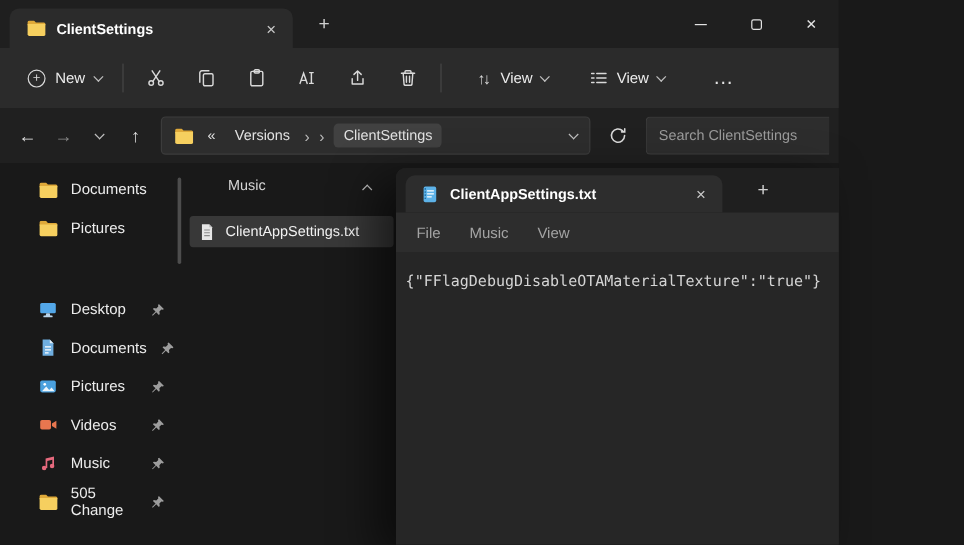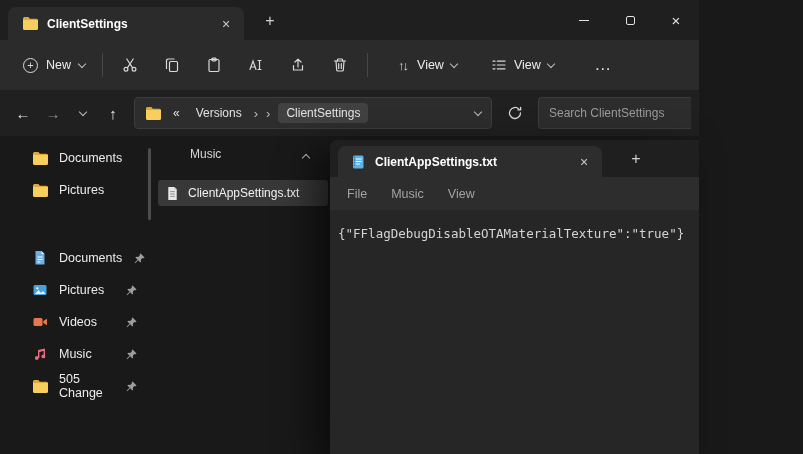--- a/index.html
+++ b/index.html
@@ -231,20 +231,30 @@
         <div class="side-item">
           <svg class="ic" width="16" height="13" viewBox="0 0 16 13">
             <path d="M1 1.5A1.5 1.5 0 0 1 2.5 0h3.8l1.6 1.8h6.6A1.5 1.5 0 0 1 16 3.3V4H1z" fill="#dfa939"></path>
             <path d="M1 3h15v8.5a1.5 1.5 0 0 1-1.5 1.5h-12A1.5 1.5 0 0 1 1 11.5z" fill="#f6cf5f"></path>
           </svg>
           <span>Pictures</span>
         </div>
 
         <div class="side-gap"></div>
 
+        <div class="side-item">
+          <svg class="ic" width="16" height="16" viewBox="0 0 16 16">
+            <rect x="1.5" y="2.5" width="13" height="8.5" rx="1.3" fill="#53a7e8"></rect>
+            <path fill="#b9d4ea" d="M6.6 11h2.8l.5 2h1.3a.7.7 0 0 1 0 1.4H4.8a.7.7 0 0 1 0-1.4h1.3z"></path>
+          </svg>
+          <span>Desktop</span>
+          <svg class="ic pin" width="13" height="13" viewBox="0 0 16 16" fill="#9d9d9d">
+            <path d="M9.3 1.8l4.9 4.9-.9.9-1.6-.3-2.1 2.1.4 2.5-.9.9-2.7-2.7-3.6 3.6-.7-.7 3.6-3.6L3 6.7l.9-.9 2.5.4 2.1-2.1-.3-1.6z"></path>
+          </svg>
+        </div>
 
 
         <div class="side-item">
           <svg class="ic" width="16" height="16" viewBox="0 0 16 16">
             <path d="M3.5 1h6l3 3v10.5h-9z" fill="#6faee0"></path>
             <path fill="#ffffff" opacity=".8" d="M9.5 1l3 3h-3z"></path>
             <g stroke="#ffffff" stroke-width="1">
                 <path d="M5.5 7h5M5.5 9.5h5M5.5 12h3"></path>
               </g>
           </svg>

